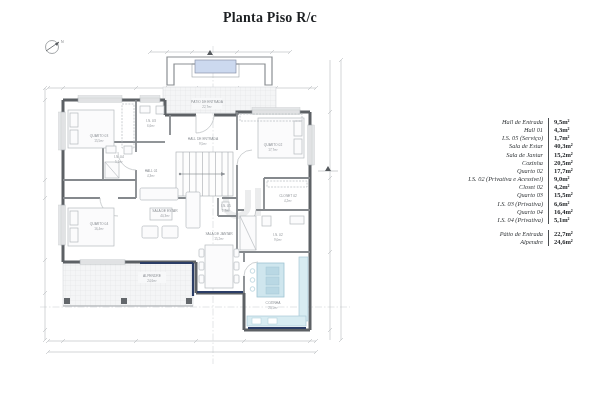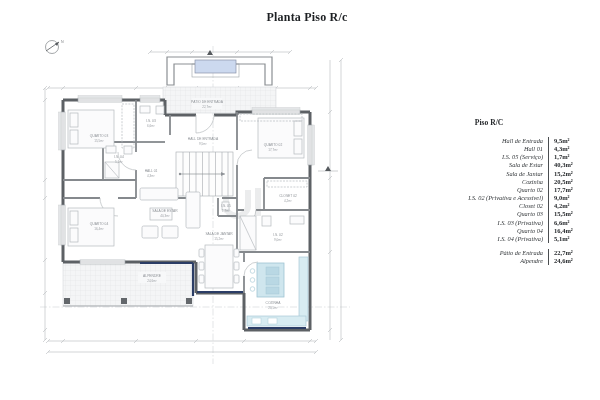--- a/index.html
+++ b/index.html
@@ -1,19 +1,19 @@
 <!DOCTYPE html>
 <html><head>
 <meta charset="utf-8">
 <style>
   html,body{margin:0;padding:0;background:#ffffff;}
   body{width:600px;height:400px;position:relative;overflow:hidden;
        font-family:"Liberation Serif", serif;color:#2f3337;}
   .page-title{position:absolute;top:10px;left:0;width:540px;text-align:center;
-       font-size:12px;font-weight:bold;letter-spacing:.2px;color:#1d2023;padding-left:37px;}
+       font-size:14px;font-weight:bold;letter-spacing:.2px;color:#1d2023;}
   svg.plan{position:absolute;left:0;top:0;}
   .legend{position:absolute;left:430px;top:118px;width:166px;}
   .legend-title{font-weight:bold;font-size:7.6px;width:118px;text-align:center;
        margin:0 0 10px 0;color:#26292c;}
   .lrow{display:flex;align-items:stretch;line-height:8.15px;}
   .lname{flex:1;text-align:right;font-style:italic;font-size:6.3px;
        padding-right:5px;color:#33373a;white-space:nowrap;}
   .lval{width:42px;border-left:1px solid #4a4d50;padding-left:5px;
        font-weight:bold;font-size:6.5px;color:#26292c;}
   .lgroup2{margin-top:6px;}
@@ -276,21 +276,20 @@
     <text x="273" y="304" class="roomname">COZINHA</text>
     <text x="273" y="308.5" class="roomarea">20,5m²</text>
 
     <rect x="138" y="272" width="28" height="11" fill="#f7f8f9" stroke="none"></rect>
     <text x="152" y="277" class="roomname">ALPENDRE</text>
     <text x="152" y="281.5" class="roomarea">24,6m²</text>
   </g>
 </svg>
 
 <div class="legend">
-  <div class="legend-title">Piso R/C</div>
 
   <div>
     <div class="lrow">
         <span class="lname">Hall de Entrada</span>
         <span class="lval">9,5m²</span>
       </div>
     <div class="lrow">
         <span class="lname">Hall 01</span>
         <span class="lval">4,3m²</span>
       </div>

